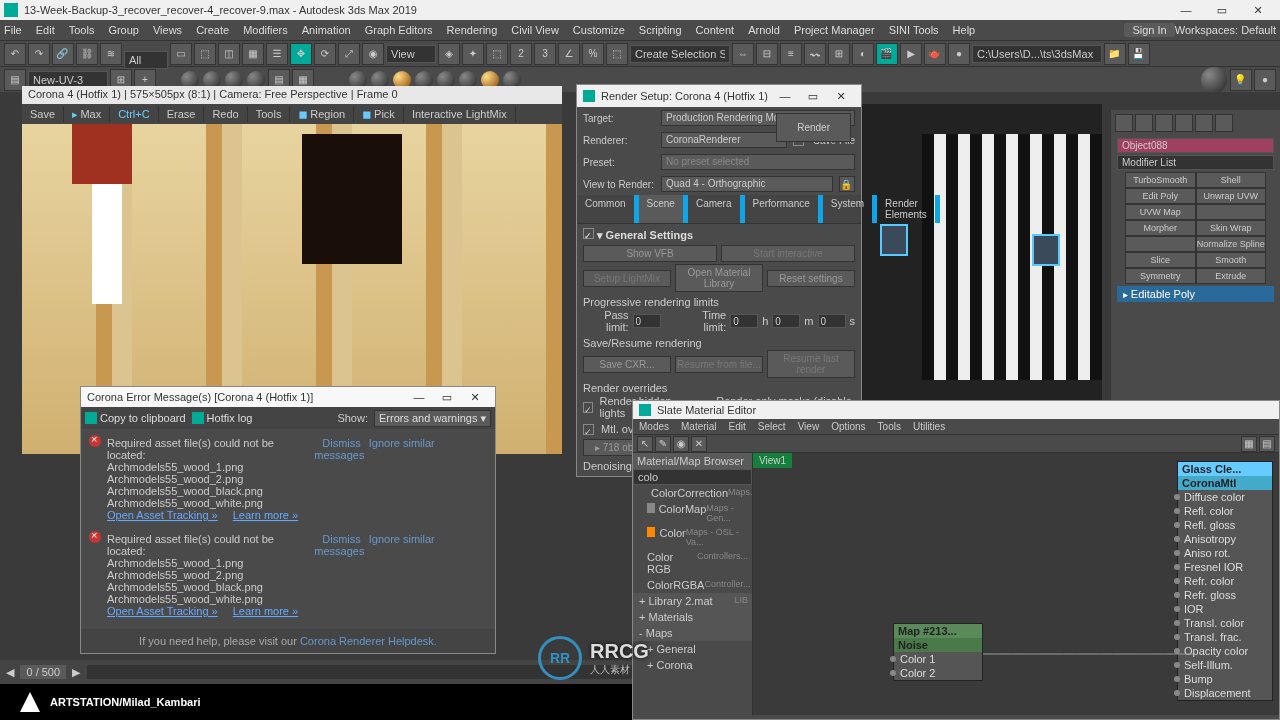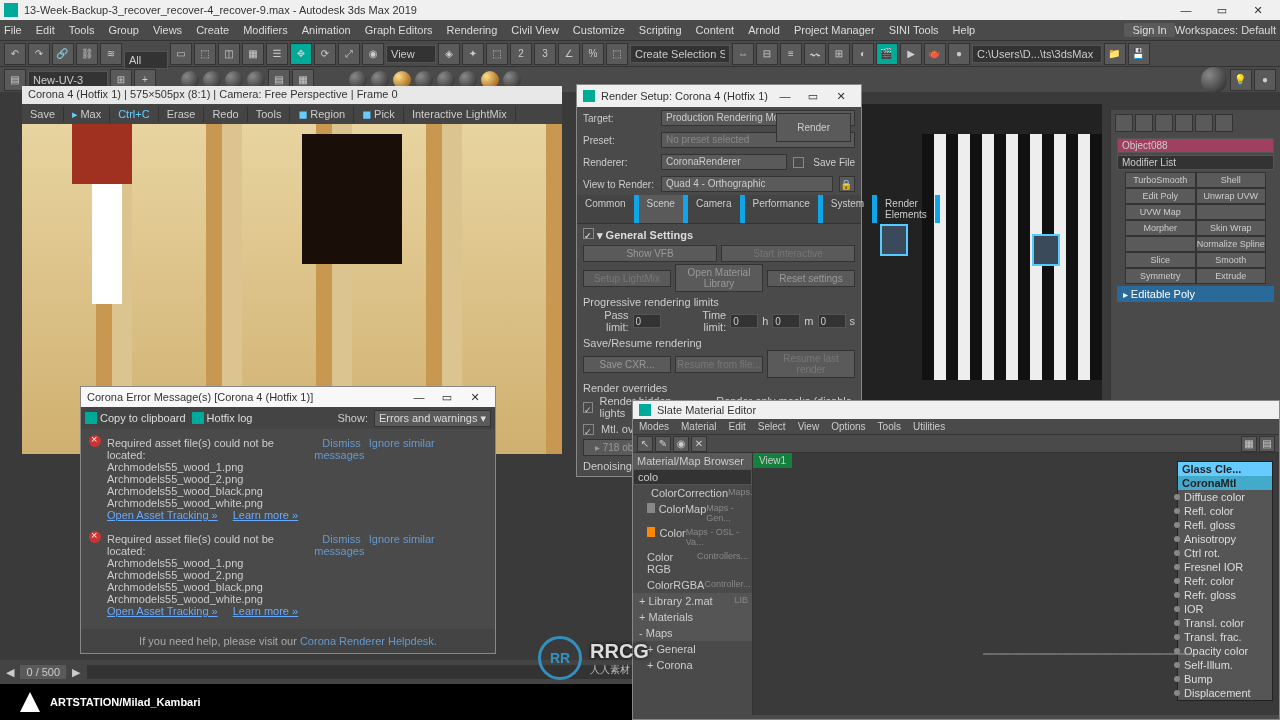--- a/index.html
+++ b/index.html
@@ -365,28 +365,28 @@
     <span class="error-win-btn">—</span>
     <span class="error-win-btn">▭</span>
     <span class="error-win-btn">✕</span>
   </div>
   <div class="render-row">
     <span class="render-label">Target:</span>
     <div class="render-field">Production Rendering Mode</div>
     <div class="render-btn big" style="position:absolute;right:10px;top:28px">Render</div>
   </div>
   <div class="render-row">
-    <span class="render-label">Preset:</span>
-    <div class="render-field" style="color:#888">No preset selected</div>
-  </div>
-  <div class="render-row">
     <span class="render-label">Renderer:</span>
     <div class="render-field">CoronaRenderer</div>
     <span class="checkbox"></span>
     <span style="font-size:10px">Save File</span>
+  </div>
+  <div class="render-row">
+    <span class="render-label">Preset:</span>
+    <div class="render-field" style="color:#888">No preset selected</div>
   </div>
   <div class="render-row">
     <span class="render-label">View to Render:</span>
     <div class="render-field">Quad 4 - Orthographic</div>
     <div class="tool-btn" style="width:16px;height:16px">🔒</div>
   </div>
   <div class="tabs-row">
     <div class="tab">Common</div>
     <div class="tab active">Scene</div>
     <div class="tab">Camera</div>
@@ -502,29 +502,35 @@
           <span class="path">LIB</span>
         </div>
       <div class="mat-item group">+ Materials</div>
       <div class="mat-item group">- Maps</div>
       <div class="mat-item">+ General</div>
       <div class="mat-item">+ Corona</div>
     </div>
     <div class="slate-view">
       <div class="view-label">View1</div>
 
+      <div class="node" style="left:140px;top:170px;width:90px">
+        <div class="node-hdr">Map #213...</div>
+        <div class="node-hdr" style="background:#4a7a4a">Noise</div>
+        <div class="node-slot">Color 1</div>
+        <div class="node-slot">Color 2</div>
+      </div>
 
       <div class="node" style="right:6px;top:8px;width:96px">
         <div class="node-hdr glass">Glass Cle...</div>
         <div class="node-hdr glass" style="background:#4ac">CoronaMtl</div>
         <div class="node-slot">Diffuse color</div>
         <div class="node-slot">Refl. color</div>
         <div class="node-slot">Refl. gloss</div>
         <div class="node-slot">Anisotropy</div>
-        <div class="node-slot">Ctrl rot.</div>
+        <div class="node-slot">Aniso rot.</div>
         <div class="node-slot">Fresnel IOR</div>
         <div class="node-slot">Refr. color</div>
         <div class="node-slot">Refr. gloss</div>
         <div class="node-slot">IOR</div>
         <div class="node-slot">Transl. color</div>
         <div class="node-slot">Transl. frac.</div>
         <div class="node-slot">Opacity color</div>
         <div class="node-slot">Self-Illum.</div>
         <div class="node-slot">Bump</div>
         <div class="node-slot">Displacement</div>

